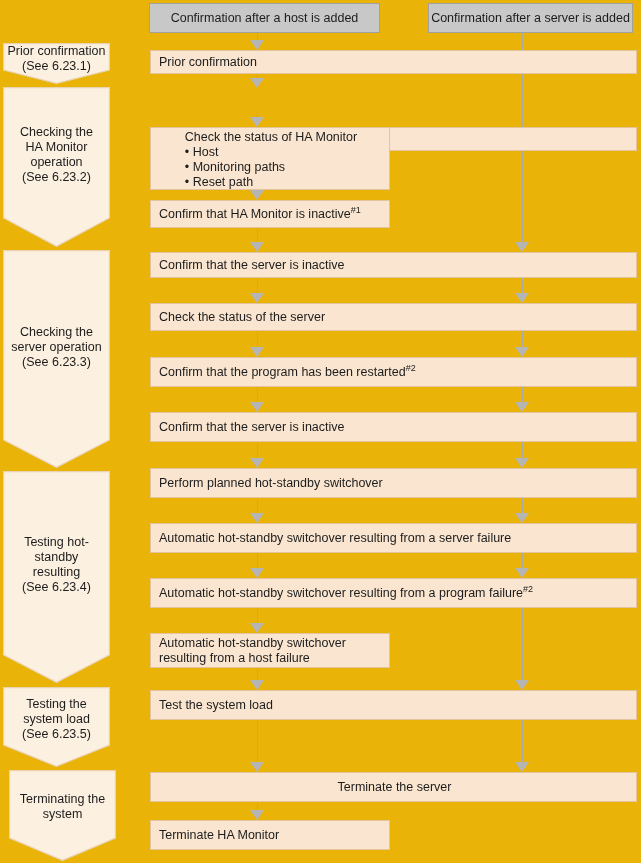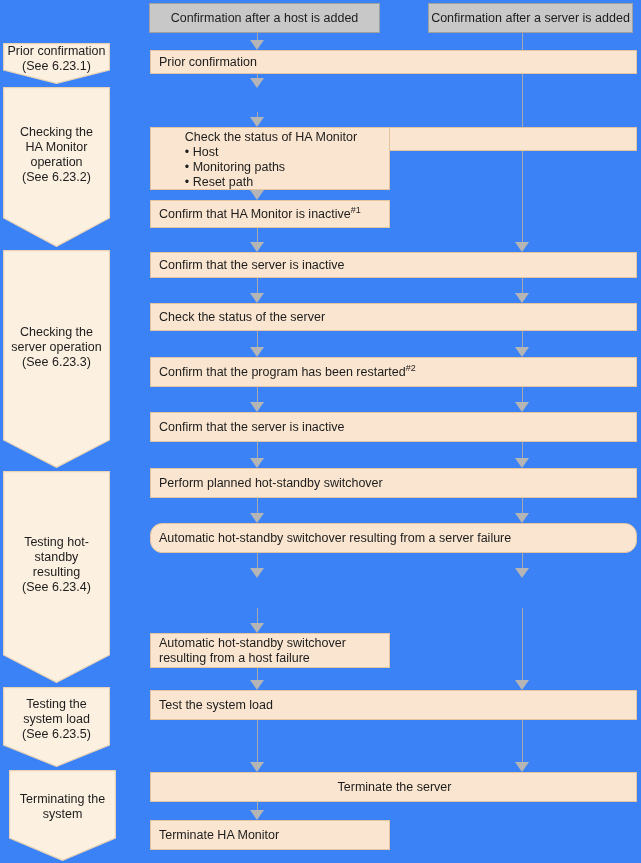--- a/index.html
+++ b/index.html
@@ -3,21 +3,21 @@
 <meta charset="utf-8">
 <style>
   :root{
     --box-fill:#fae6d0; --box-border:#e3c49f;
     --chevron-fill:#fcf0e1; --chevron-border:#e9d3b4;
     --header-fill:#c8c8c8; --header-border:#a0a0a0;
     --arrow:#b5b5b5; --line:#a8a8a8; --text:#1c1c1c;
   }
   html,body{margin:0;padding:0;background:#fff;}
   .canvas{
-    position:relative; width:641px; height:863px; background:#3b82f6;
+    position:relative; width:641px; height:863px; background:#eab308;
     font-family:"Liberation Sans","DejaVu Sans",sans-serif;
     font-size:12.5px; line-height:15px; color:var(--text);
     overflow:hidden;
   }
   .hdr{
     position:absolute; z-index:2; box-sizing:border-box; height:30px;
     background:var(--header-fill); border:1px solid var(--header-border);
     display:flex; align-items:center; justify-content:center; text-align:center;
   }
   .box{
@@ -230,22 +230,25 @@
   </div>
   <div class="box wide" style="top:357px; height:30px;">
     <span class="lbl"><span>Confirm that the program has been restarted</span><sup>#2</sup></span>
   </div>
   <div class="box wide" style="top:412px; height:30px;">
     <span class="lbl">Confirm that the server is inactive</span>
   </div>
   <div class="box wide" style="top:468px; height:30px;">
     <span class="lbl">Perform planned hot-standby switchover</span>
   </div>
-  <div class="box wide" style="top:523px; height:30px;border-radius:12px;">
+  <div class="box wide" style="top:523px; height:30px;">
     <span class="lbl">Automatic hot-standby switchover resulting from a server failure</span>
+  </div>
+  <div class="box wide" style="top:578px; height:30px;">
+    <span class="lbl"><span>Automatic hot-standby switchover resulting from a program failure</span><sup>#2</sup></span>
   </div>
   <div class="box narrow" style="top:633px; height:35px;">
     <span class="lbl">Automatic hot-standby switchover
 resulting from a host failure</span>
   </div>
   <div class="box wide" style="top:690px; height:30px;">
     <span class="lbl">Test the system load</span>
   </div>
   <div class="box wide" style="top:772px; height:30px;justify-content:center;">
     <span class="lbl">Terminate the server</span>

